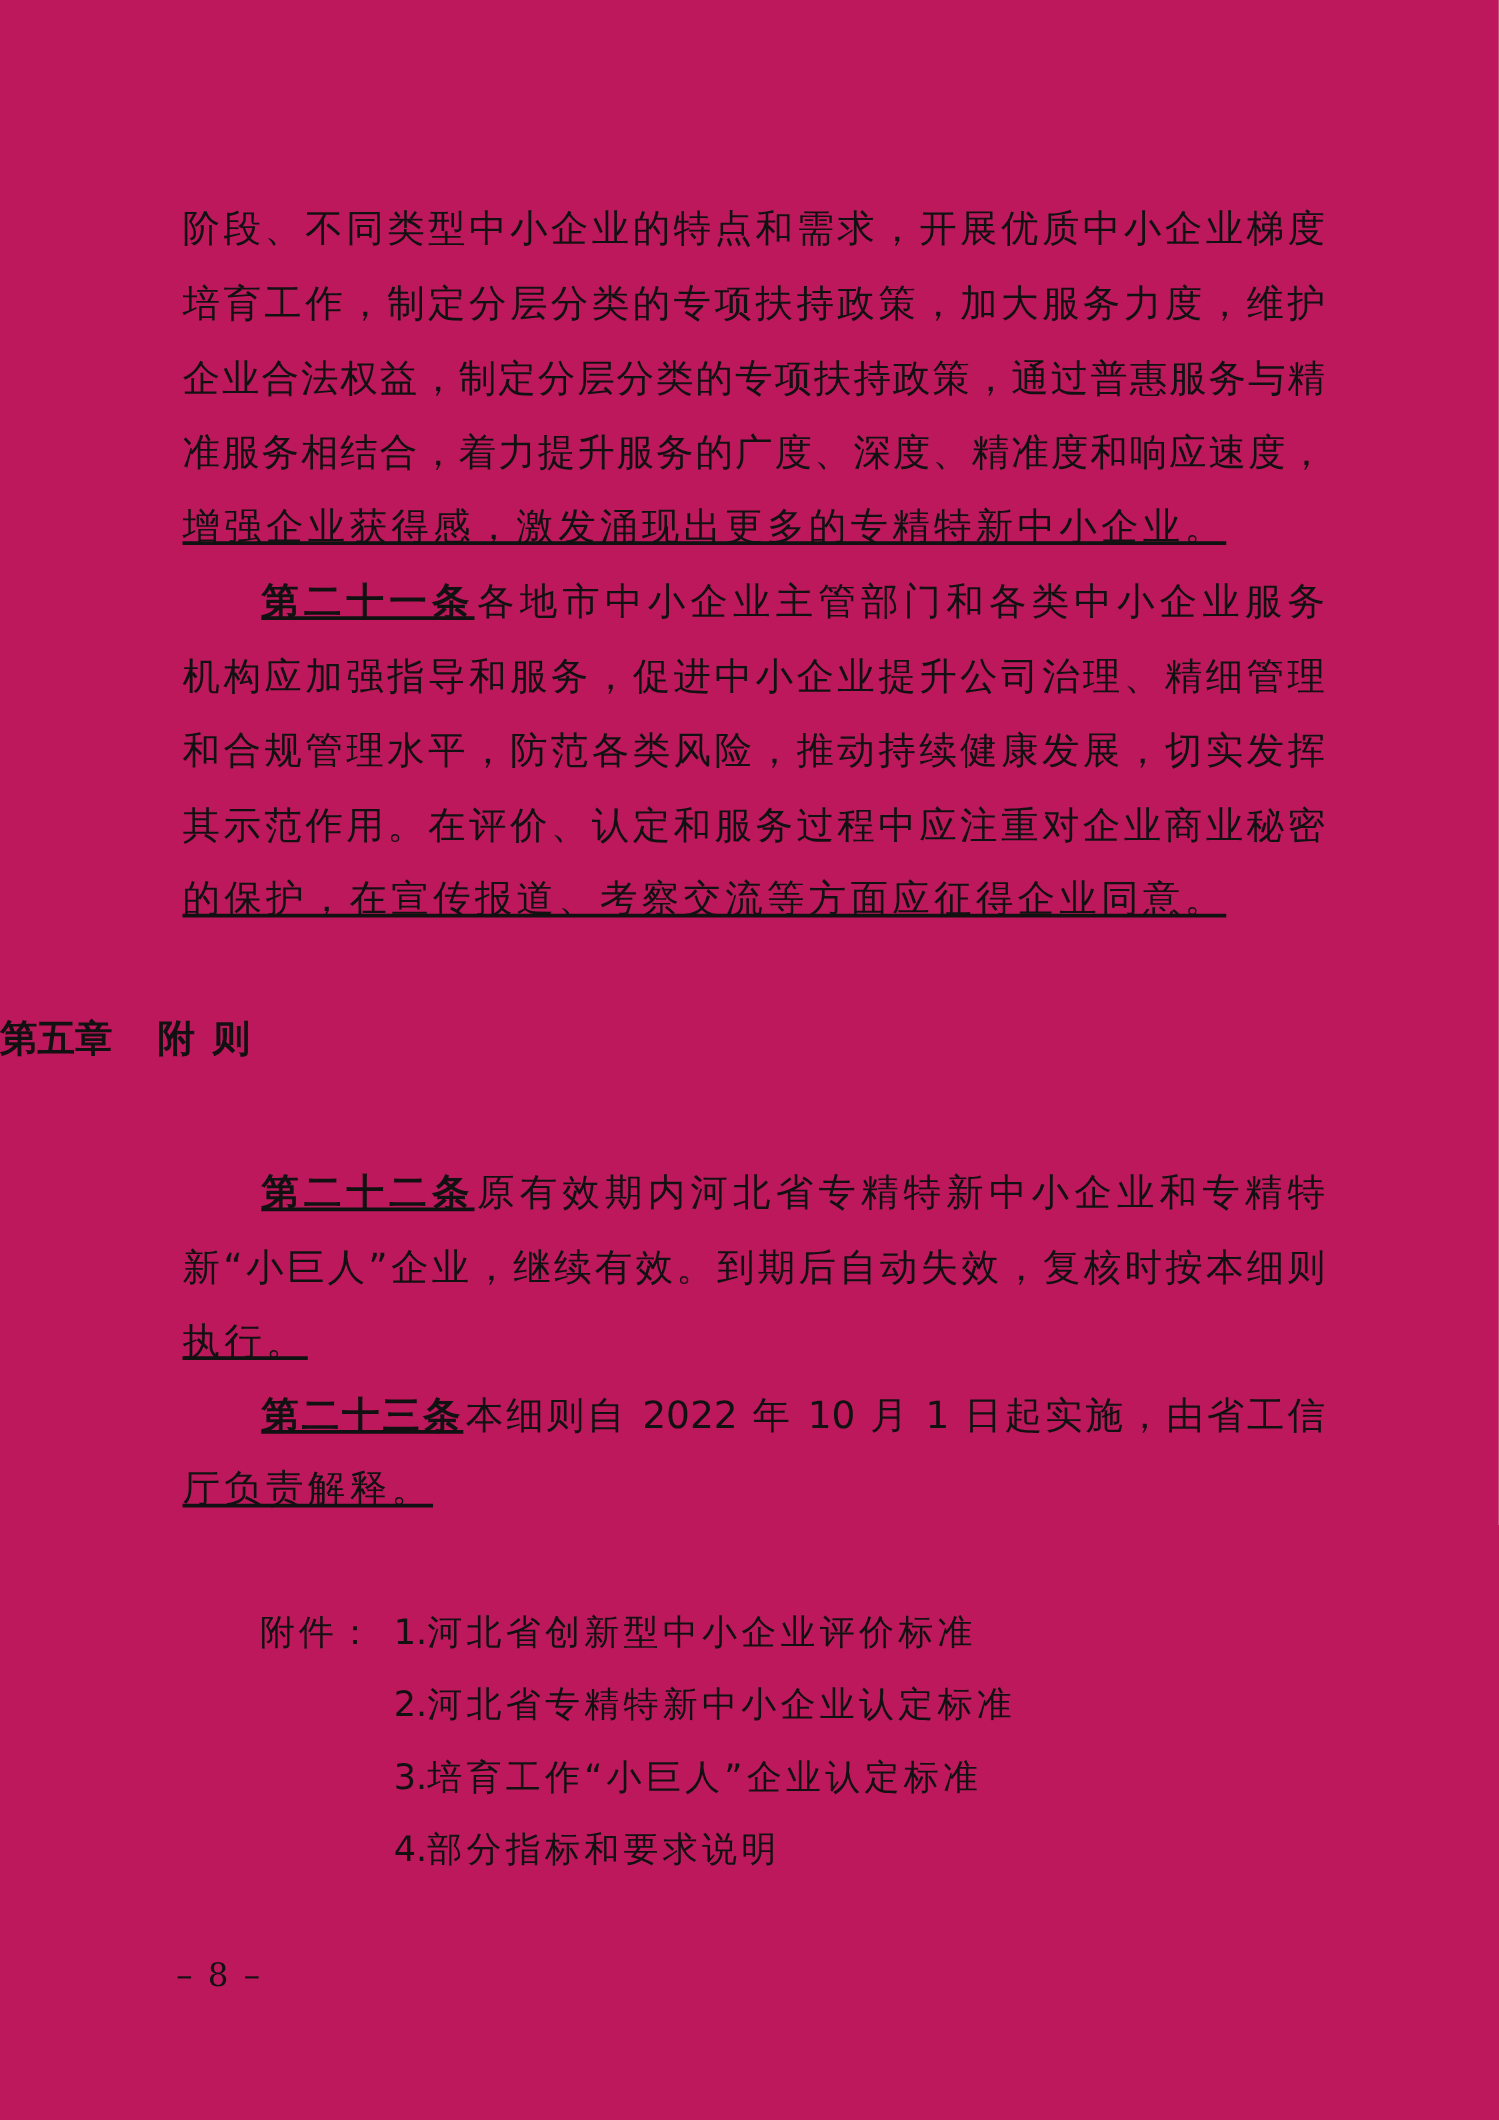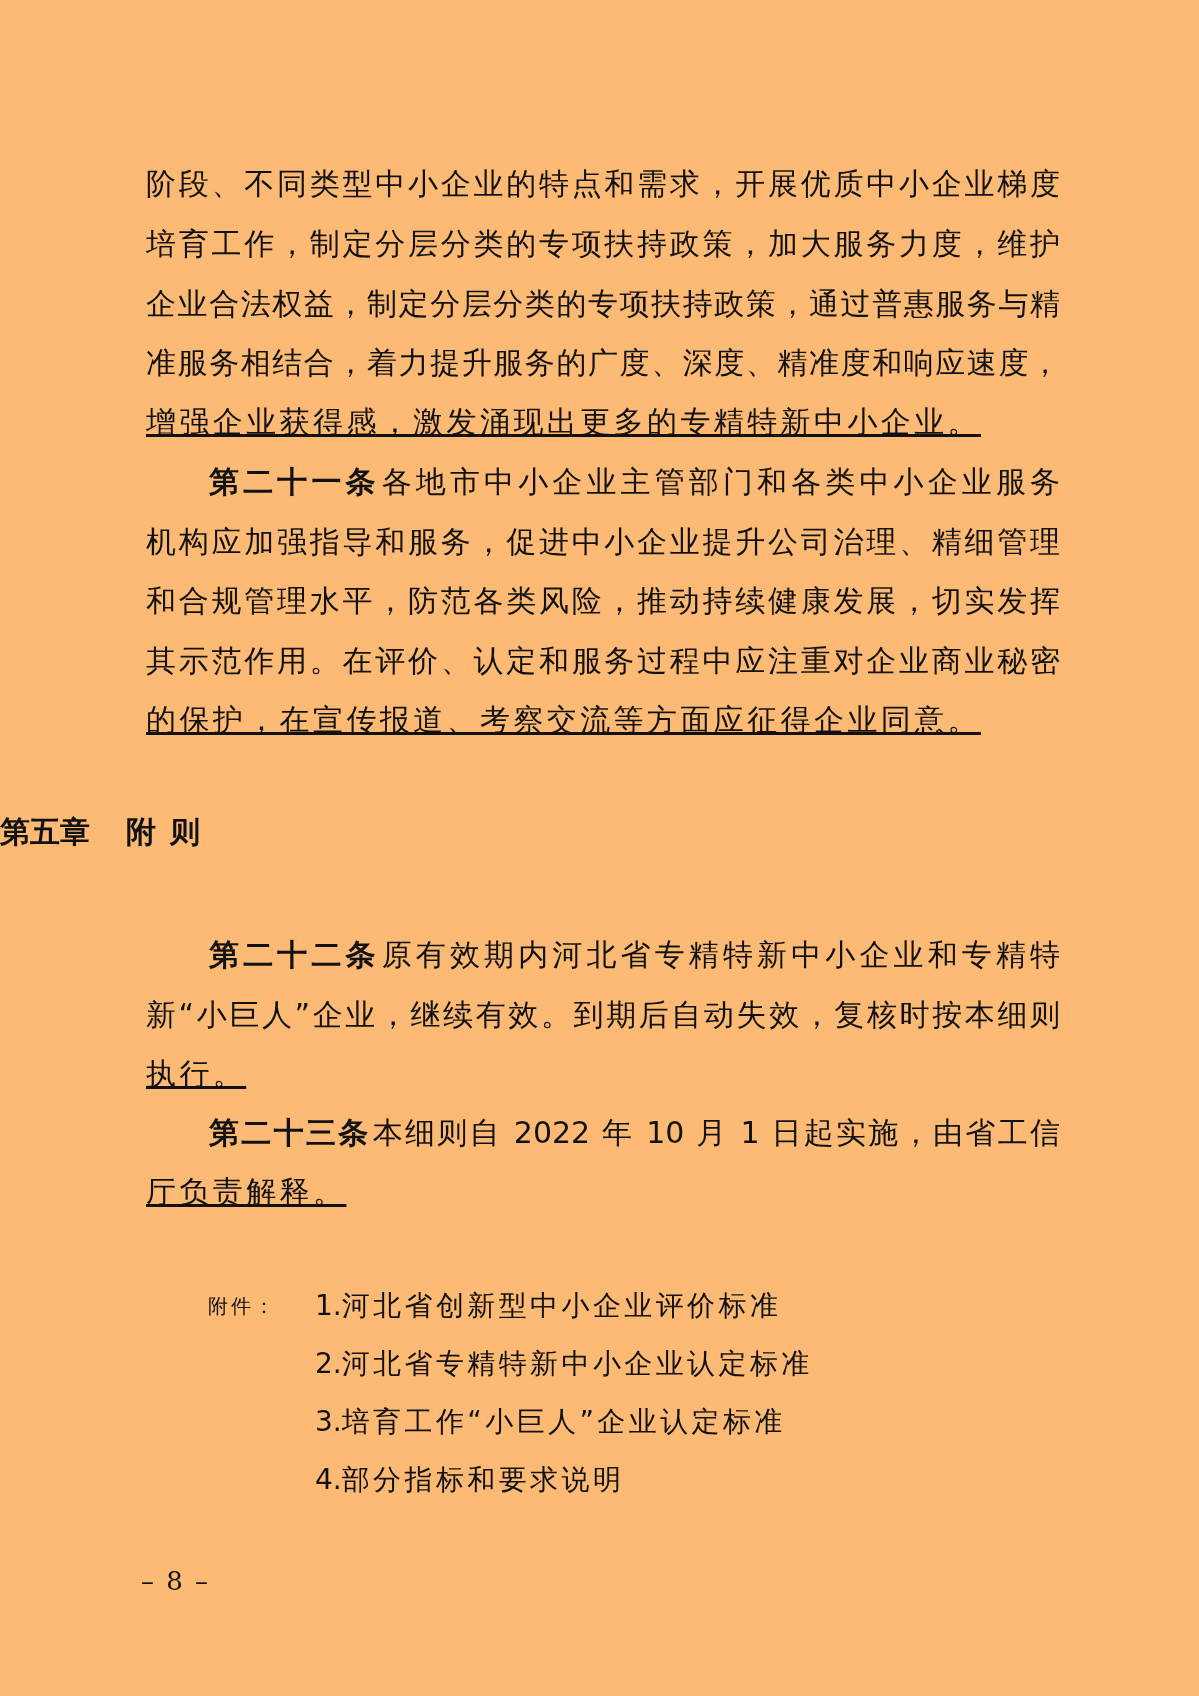--- a/index.html
+++ b/index.html
@@ -13,21 +13,21 @@
       position: relative;
       overflow: hidden;
       font-family: "DejaVu Sans", "Liberation Sans", sans-serif;
       color: #111111;
     }
     .page {
       position: absolute;
       left: 0; top: 0;
       width: 1199px;
       height: 1696px;
-      background: #fdba74;
+      background: #be185d;
     }
     .line {
       position: absolute;
       left: 146px;
       width: 914px;
       height: 40px;
       font-size: 30px;
       line-height: 40px;
       white-space: nowrap;
       text-align: justify;
@@ -41,38 +41,39 @@
       text-decoration: underline;
     }
     .line.indent {
       left: 209px;
       width: 851px;
     }
     .art {
       font-weight: bold;
       letter-spacing: 0;
       margin-right: 2px;
+      text-decoration: underline;
     }
     .chapter {
       position: absolute;
       left: 0;
       width: 1199px;
       top: 810px;
       height: 44px;
       font-size: 30px;
       line-height: 44px;
       font-weight: bold;
       text-align: left;
     }
     .chapter .sp { display: inline-block; width: 36px; }
     .chapter .sp2 { display: inline-block; width: 14px; }
     .att-label {
       position: absolute;
       left: 208px;
-      font-size: 20px;
+      font-size: 28px;
       line-height: 40px;
       height: 40px;
       letter-spacing: 3px;
     }
     .att-item {
       position: absolute;
       left: 315px;
       font-size: 28px;
       line-height: 40px;
       height: 40px;

